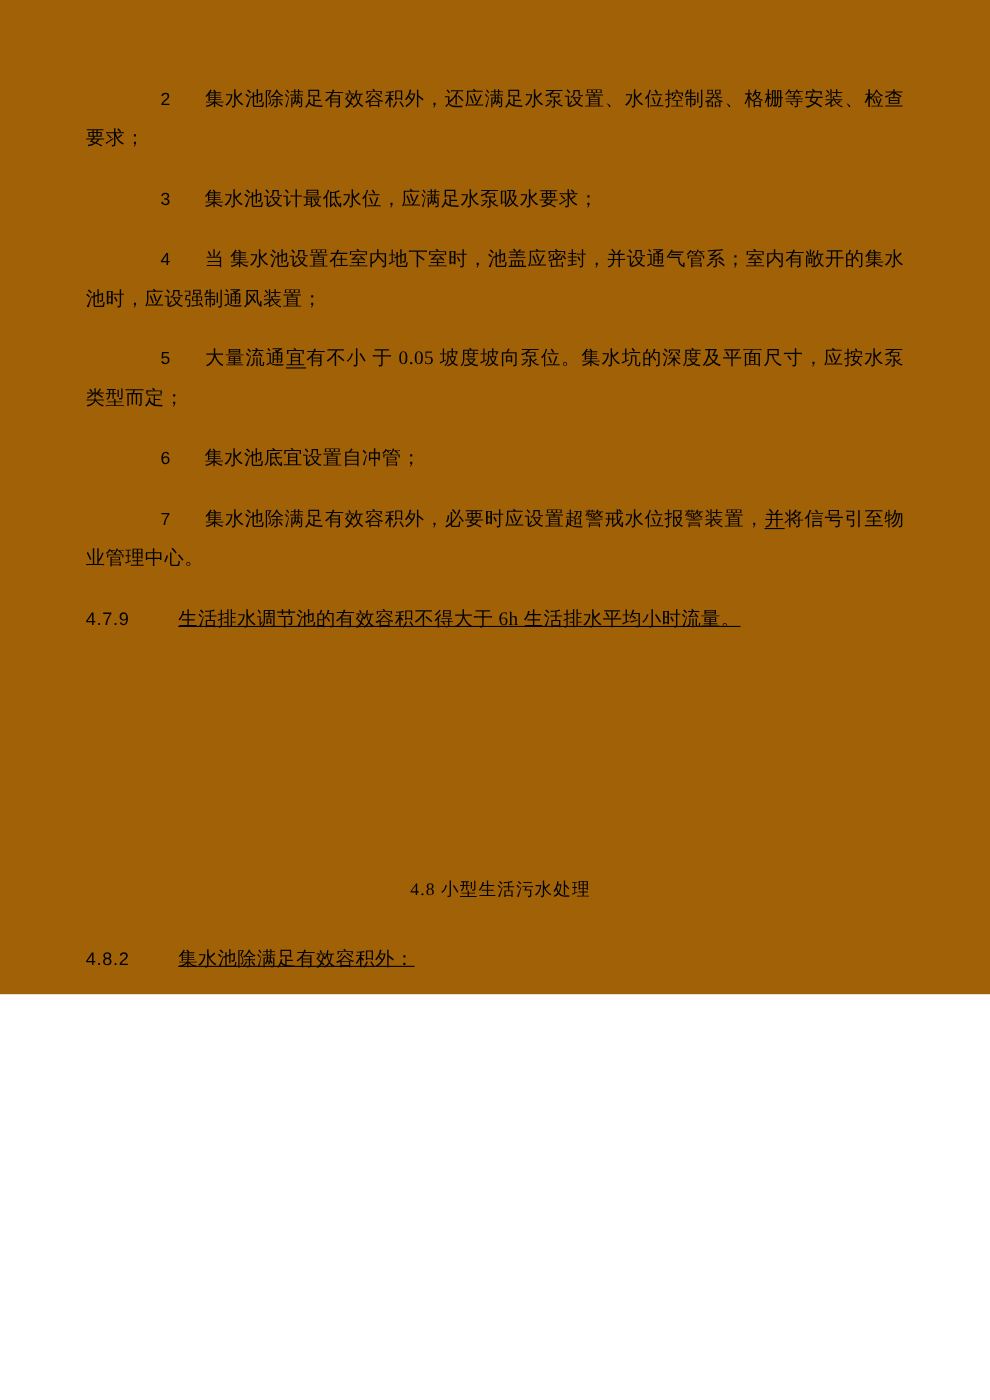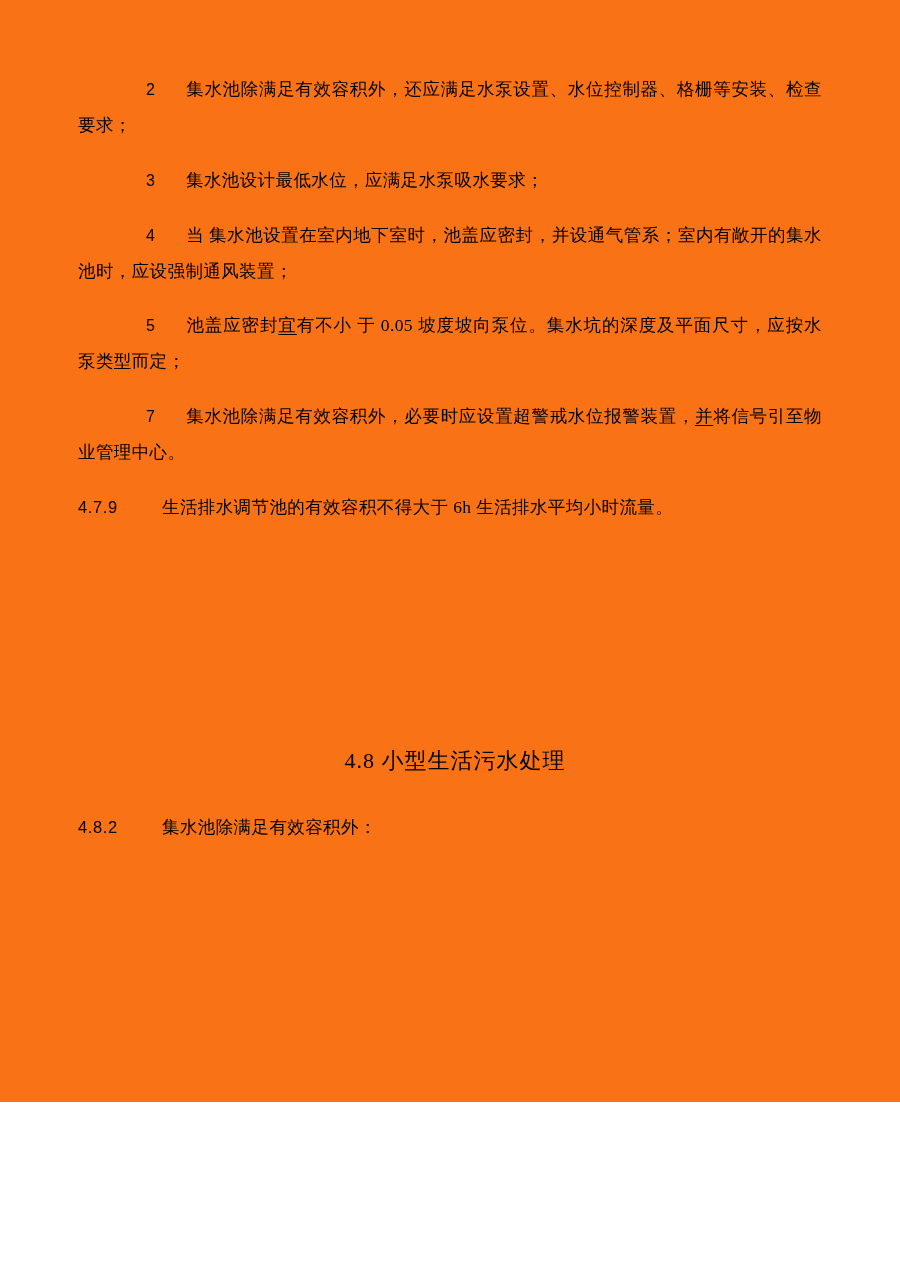--- a/index.html
+++ b/index.html
@@ -8,22 +8,22 @@
     padding: 0;
     background: #ffffff;
   }
   body {
     font-family: "Liberation Serif", "DejaVu Serif", serif;
     color: #000000;
   }
   .page {
     position: relative;
     width: 900px;
-    height: 1102px;
-    background: #f97316;
+    height: 904px;
+    background: #a16207;
     margin: 0 auto;
     overflow: hidden;
   }
   .content {
     position: absolute;
     left: 78px;
     top: 72px;
     width: 744px;
   }
 
@@ -49,20 +49,21 @@
   }
 
   
   .clause {
     display: block;
     font-size: 17.5px;
     line-height: 2.05;
     letter-spacing: 0.4px;
     margin: 16px 0 19px 0;
     text-align: justify;
+    text-decoration: underline;
   }
   .clause .cnum {
     display: inline-block;
     min-width: 84px;
     font-family: "Liberation Sans", sans-serif;
     font-size: 16.5px;
     letter-spacing: 0.6px;
   }
   .clause .ctxt {
     display: inline;
@@ -72,21 +73,21 @@
     text-decoration: underline;
     text-underline-offset: 3px;
   }
 
   .spacer-large {
     height: 196px;
   }
 
   .section-heading {
     text-align: center;
-    font-size: 22px;
+    font-size: 16px;
     letter-spacing: 1px;
     margin: 0 0 30px 0;
     line-height: 1.8;
     padding-left: 10px;
   }
 </style>
 </head>
 <body>
 
 <div class="page">
@@ -98,23 +99,26 @@
 
     <div class="subitem">
       <span class="num">3</span><span class="txt">集水池设计最低水位，应满足水泵吸水要求；</span>
     </div>
 
     <div class="subitem">
       <span class="num">4</span><span class="txt">当 集水池设置在室内地下室时，池盖应密封，并设通气管系；室内有敞开的集水池时，应设强制通风装置；</span>
     </div>
 
     <div class="subitem">
-      <span class="num">5</span><span class="txt">池盖应密封</span><span class="underline">宜</span><span class="txt">有不小 于 0.05 坡度坡向泵位。集水坑的深度及平面尺寸，应按水泵类型而定；</span>
+      <span class="num">5</span><span class="txt">大量流通</span><span class="underline">宜</span><span class="txt">有不小 于 0.05 坡度坡向泵位。集水坑的深度及平面尺寸，应按水泵类型而定；</span>
     </div>
 
+    <div class="subitem">
+      <span class="num">6</span><span class="txt">集水池底宜设置自冲管；</span>
+    </div>
 
     <div class="subitem">
       <span class="num">7</span><span class="txt">集水池除满足有效容积外，必要时应设置超警戒水位报警装置，</span><span class="underline">并</span><span class="txt">将信号引至物业管理中心。</span>
     </div>
 
     <div class="clause">
       <span class="cnum">4.7.9</span><span class="ctxt">生活排水调节池的有效容积不得大于 6h 生活排水平均小时流量。</span>
     </div>
 
 

